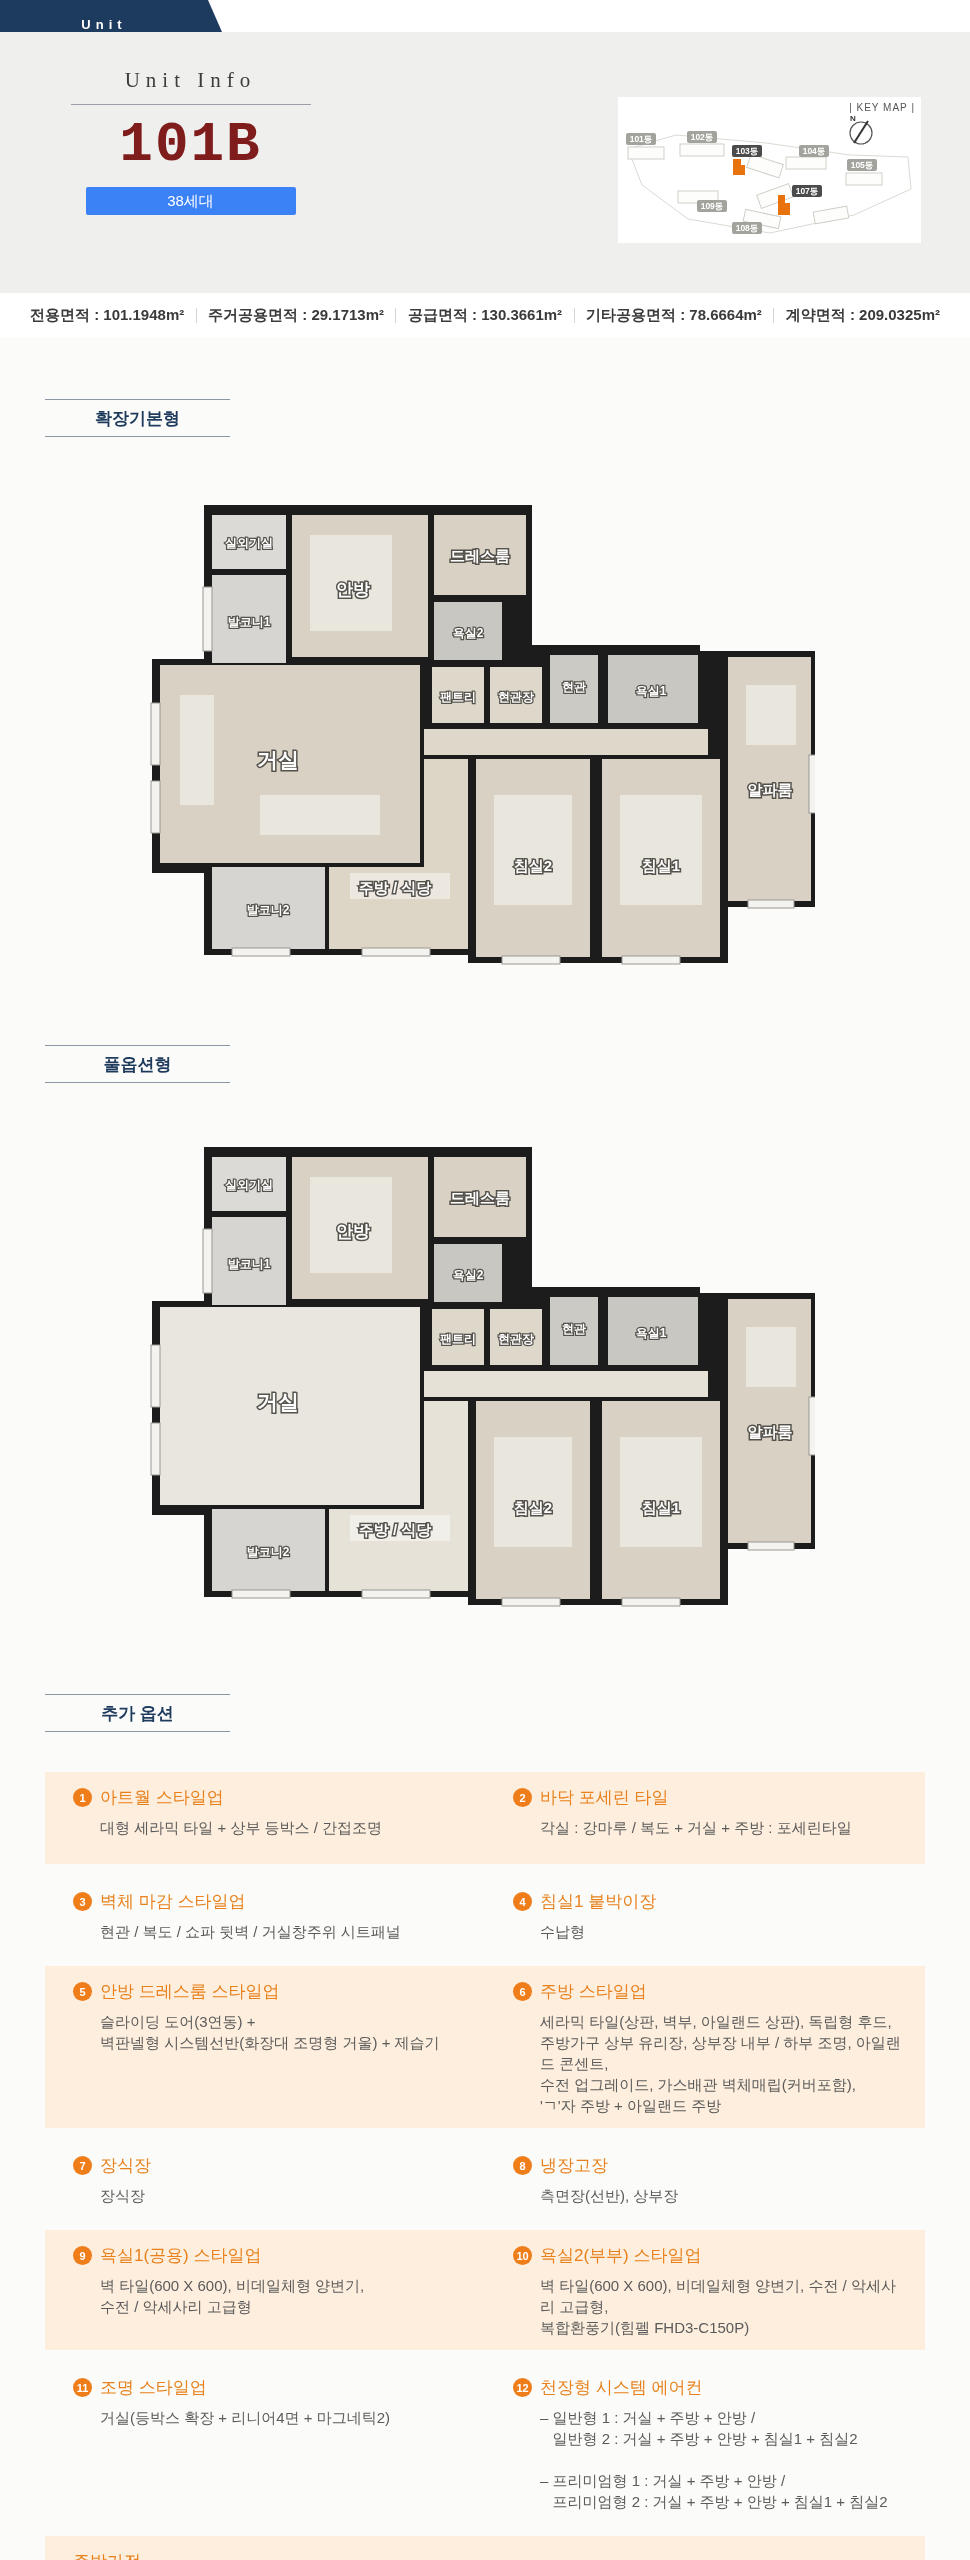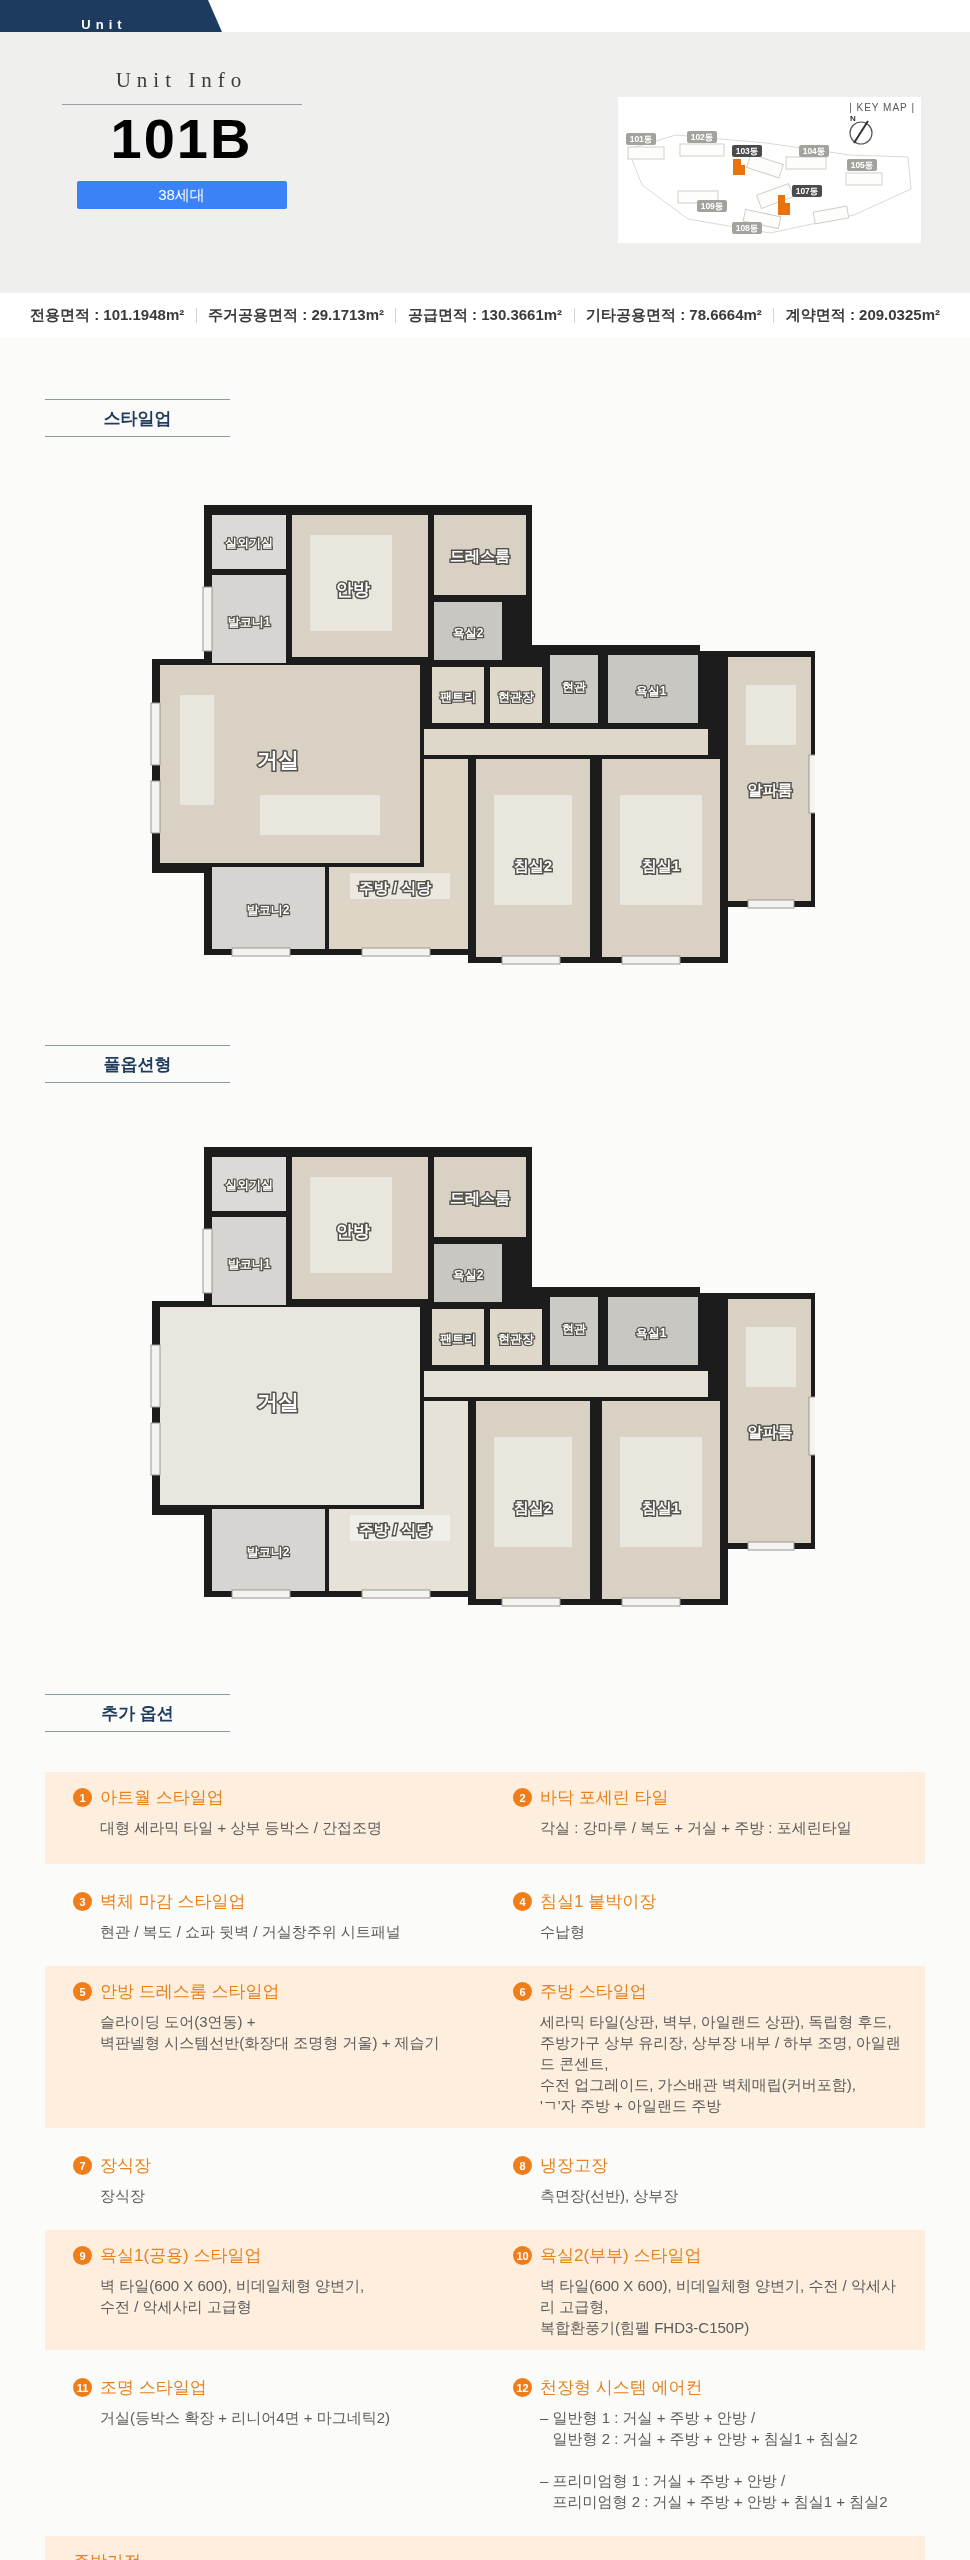--- a/index.html
+++ b/index.html
@@ -15,27 +15,27 @@
   .unit-tab {
     position:absolute; left:0; top:0; width:222px; height:32px;
     background:#1d3a5f; color:#fff;
     clip-path:polygon(0 0, calc(100% - 14px) 0, 100% 100%, 0 100%);
     font-size:13px; font-weight:bold; letter-spacing:5px;
     display:flex; align-items:flex-end; justify-content:center;
     padding-right:14px;
   }
   
   .hero { height:261px; background:#efefed; position:relative; }
-  .hero-left { position:absolute; left:4px; top:36px; width:355px; text-align:center; }
+  .hero-left { position:absolute; left:13px; top:36px; width:355px; text-align:center; }
   .unit-info-title {
     font-family:"Liberation Serif", serif;
     font-size:21px; letter-spacing:6px; color:#3c3c3c;
   }
   .unit-info-rule { width:240px; height:1px; background:#9aa0a6; margin:11px auto 0; }
-  .unit-name { font-size:56px; font-weight:bold; color:#000000; letter-spacing:2px; margin-top:6px; line-height:1.0; }
+  .unit-name { font-size:56px; font-weight:bold; color:#7f1d1d; letter-spacing:2px; margin-top:12px; line-height:1.0;font-family:Liberation Mono, monospace; }
   .unit-badge {
     display:block; width:210px; height:28px; line-height:28px; margin:14px auto 0;
     background:#3b82f6; color:#fff; font-size:15px; border-radius:2px;
   }
   
   .keymap { position:absolute; left:618px; top:65px; width:303px; height:146px; background:#ffffff; }
   .keymap svg { display:block; }
   .km-title { font-size:10px; fill:#555; letter-spacing:1px; }
   .km-badge { fill:#a3a39e; }
   .km-badge.dark { fill:#4b4b4b; }
@@ -247,21 +247,21 @@
   <span class="stat-div"></span>
   <span class="stat">공급면적 : 130.3661m²</span>
   <span class="stat-div"></span>
   <span class="stat">기타공용면적 : 78.6664m²</span>
   <span class="stat-div"></span>
   <span class="stat">계약면적 : 209.0325m²</span>
 </div>
 
 <div class="main">
 
-  <div class="section-label sl-basic">스타일업</div>
+  <div class="section-label sl-basic">확장기본형</div>
   <svg class="plan plan-basic" viewBox="0 0 665 460">
     <use href="#floorplan"></use>
   </svg>
 
   <div class="section-label sl-full">풀옵션형</div>
   <svg class="plan plan-full" viewBox="0 0 665 460">
     <use href="#floorplan"></use>
   </svg>
 
   <div class="section-label sl-opts">추가 옵션</div>

